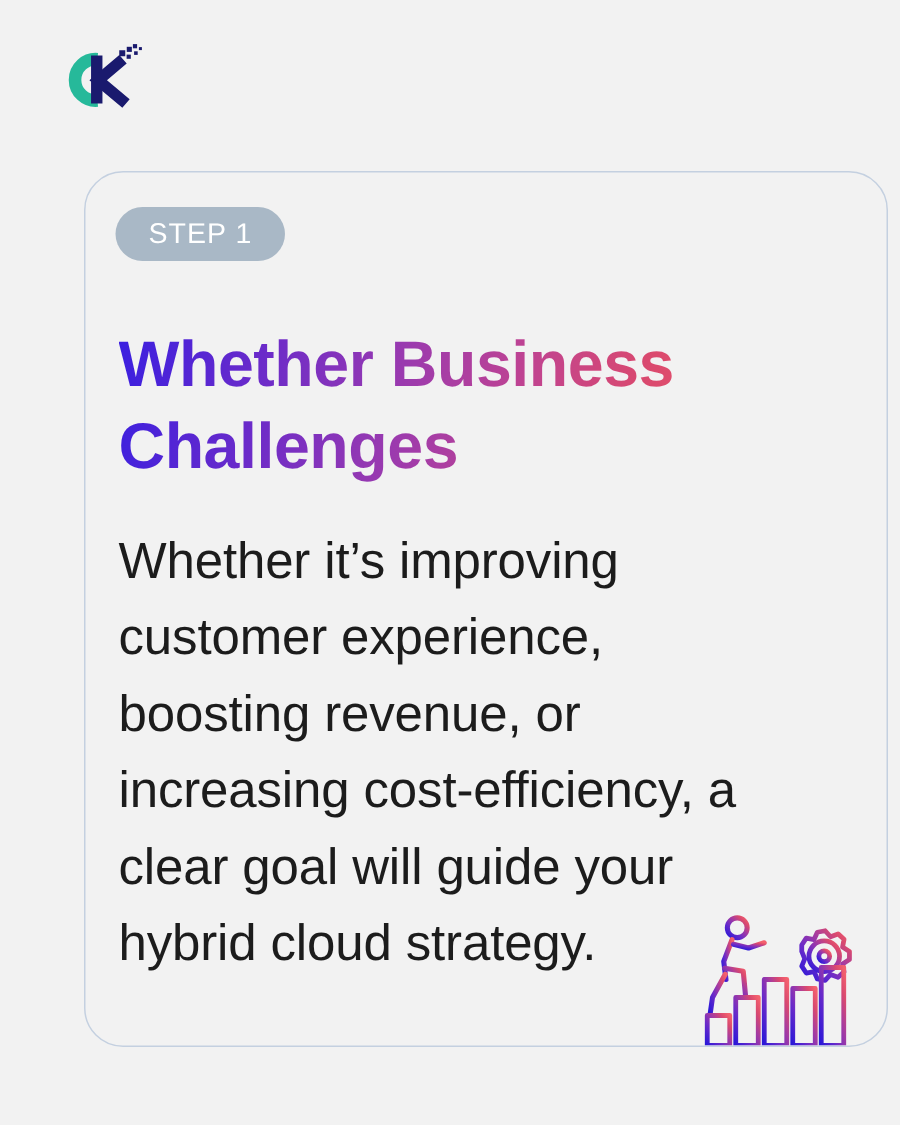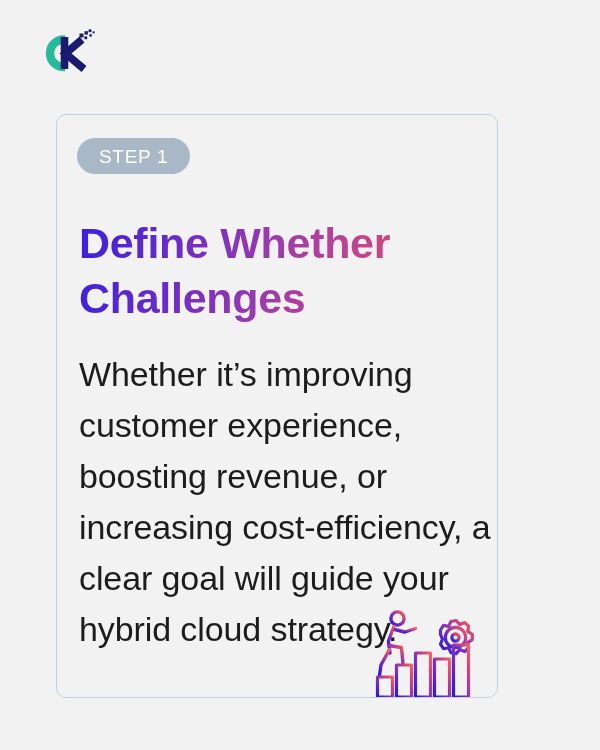--- a/index.html
+++ b/index.html
@@ -23,25 +23,25 @@
     width: 64px;
     height: 52px;
   }
   .logo-wrap svg { display: block; }
 
   
   .card {
     position: absolute;
     left: 56px;
     top: 114px;
-    width: 442px;
+    width: 536px;
     height: 584px;
     box-sizing: border-box;
     border: 1px solid #c4d0e0;
-    border-radius: 10px;
+    border-radius: 26px;
     background: transparent;
     overflow: hidden;
   }
 
   
   .badge {
     position: absolute;
     left: 20px;
     top: 23px;
     height: 36px;
@@ -120,21 +120,21 @@
     <rect x="60.6" y="5.4" width="2" height="2" fill="#1a1a6e"></rect>
   </svg>
 </div>
 
 <div class="card">
 
   <div class="badge">
     <span class="badge-text">STEP 1</span>
   </div>
 
-  <h1 class="heading">Define Whether Challenges</h1>
+  <h1 class="heading">Whether Business Challenges</h1>
 
   <p class="body-copy">Whether it’s improving customer experience, boosting revenue, or increasing cost-efficiency, a clear goal will guide your hybrid cloud strategy.</p>
 
   <div class="illustration">
     <svg width="112" height="92" viewBox="0 0 112 92">
       <defs>
         <linearGradient id="illoGrad" x1="0" y1="1" x2="1" y2="0">
           <stop offset="0%" stop-color="#2a18d8"></stop>
           <stop offset="35%" stop-color="#6b2bc9"></stop>
           <stop offset="62%" stop-color="#a93c9e"></stop>

